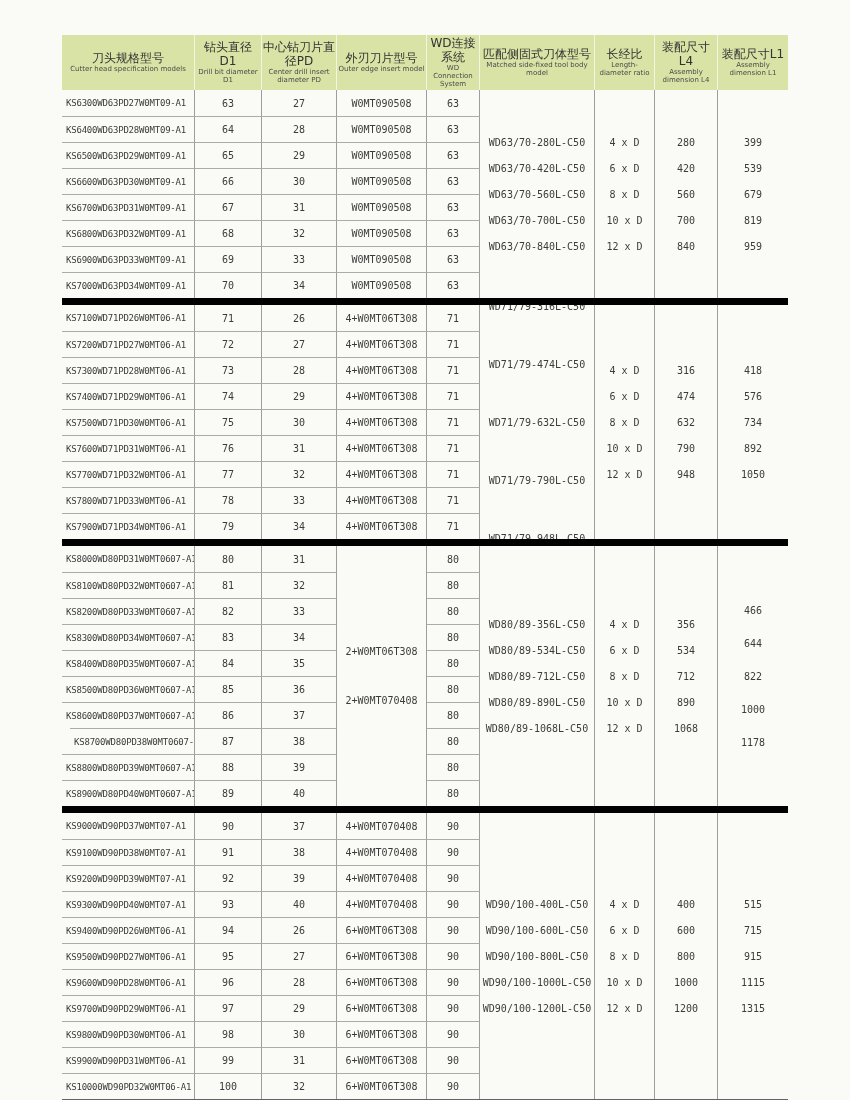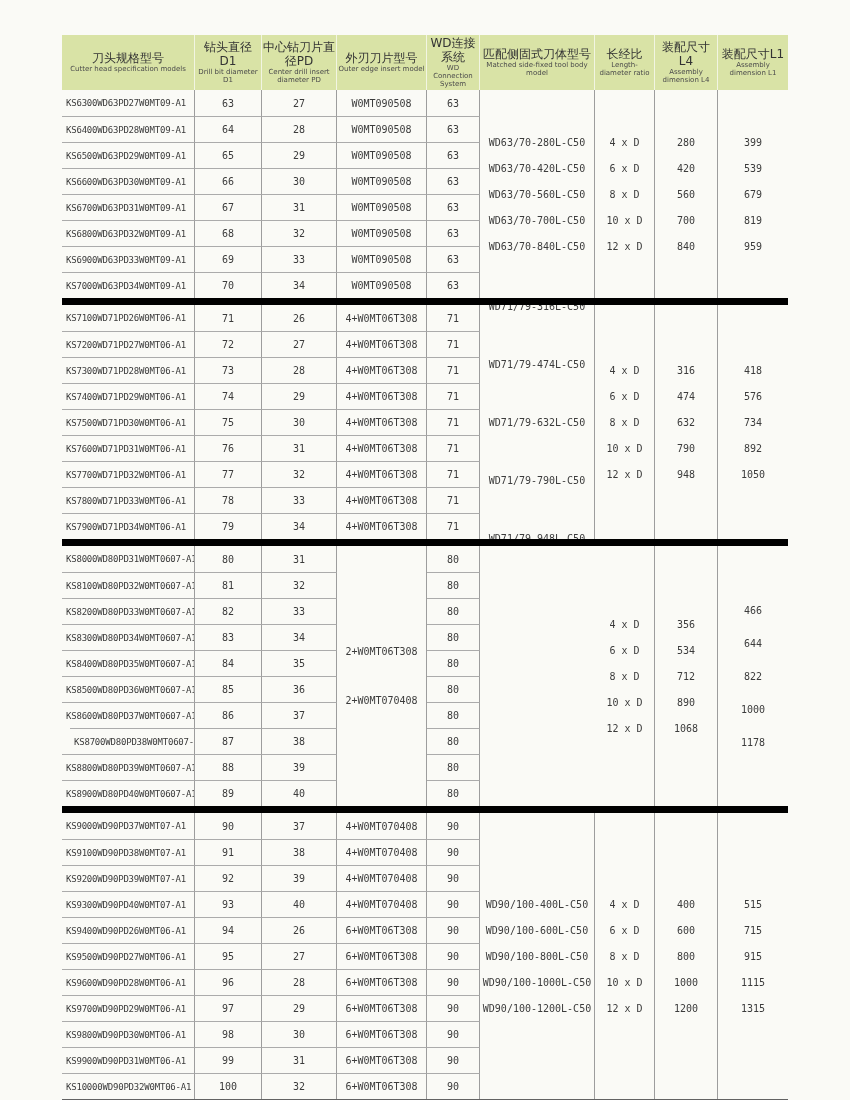--- a/index.html
+++ b/index.html
@@ -301,20 +301,27 @@
           <div class="cell c2 bt" style="grid-area: 9 / 2;">88</div>
           <div class="cell c3 bt" style="grid-area: 9 / 3;">39</div>
           <div class="cell c5 bt" style="grid-area: 9 / 5;">80</div>
           <div class="cell c1 bt" style="grid-area: 10 / 1;">KS8900WD80PD40W0MT0607-A1</div>
           <div class="cell c2 bt" style="grid-area: 10 / 2;">89</div>
           <div class="cell c3 bt" style="grid-area: 10 / 3;">40</div>
           <div class="cell c5 bt" style="grid-area: 10 / 5;">80</div>
           <div class="cell mergedcol" style="grid-area: 1 / 4 / 11; gap: 23px;">
             <div class="mline">2+W0MT06T308</div>
             <div class="mline">2+W0MT070408</div>
+          </div>
+          <div class="rcell rb" style="grid-area: 1 / 6 / 11;">
+            <div class="rline">WD80/89-356L-C50</div>
+            <div class="rline">WD80/89-534L-C50</div>
+            <div class="rline">WD80/89-712L-C50</div>
+            <div class="rline">WD80/89-890L-C50</div>
+            <div class="rline">WD80/89-1068L-C50</div>
           </div>
           <div class="rcell rb" style="grid-area: 1 / 7 / 11;">
             <div class="rline">4 x D</div>
             <div class="rline">6 x D</div>
             <div class="rline">8 x D</div>
             <div class="rline">10 x D</div>
             <div class="rline">12 x D</div>
           </div>
           <div class="rcell rb" style="grid-area: 1 / 8 / 11;">
             <div class="rline">356</div>

